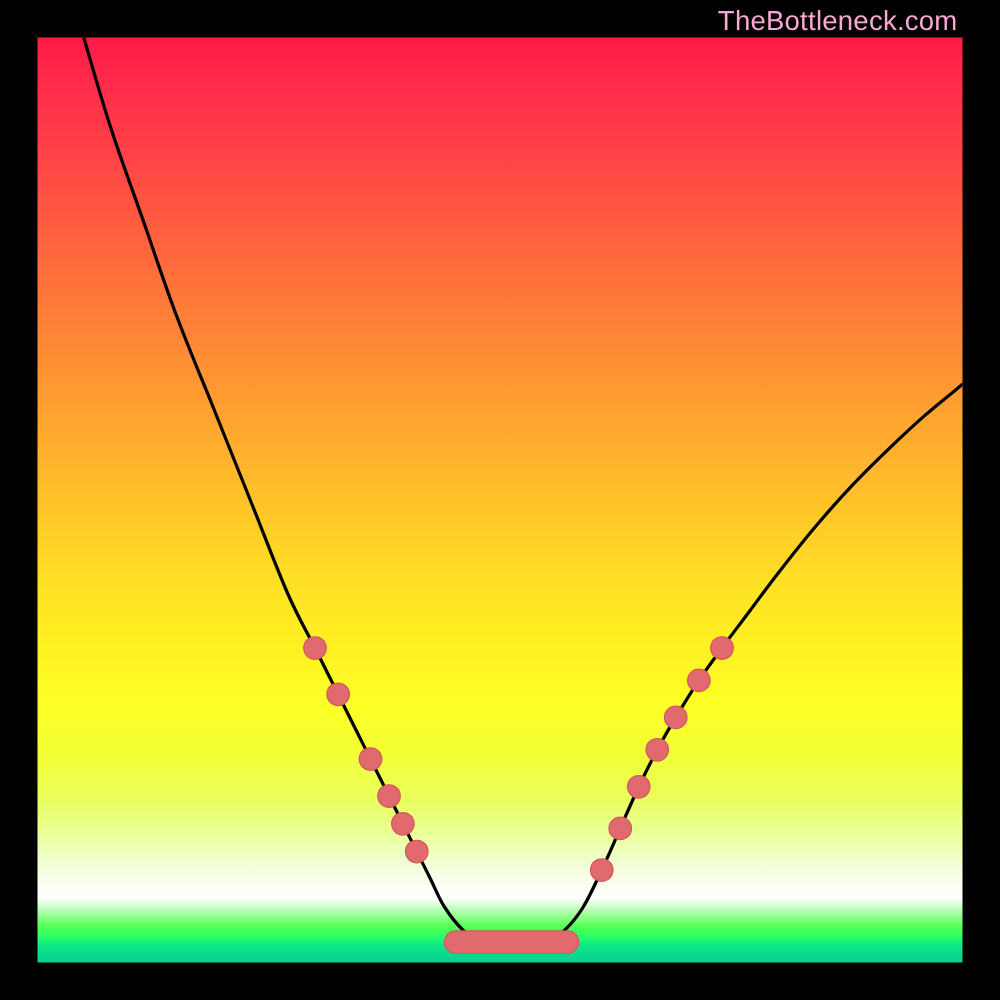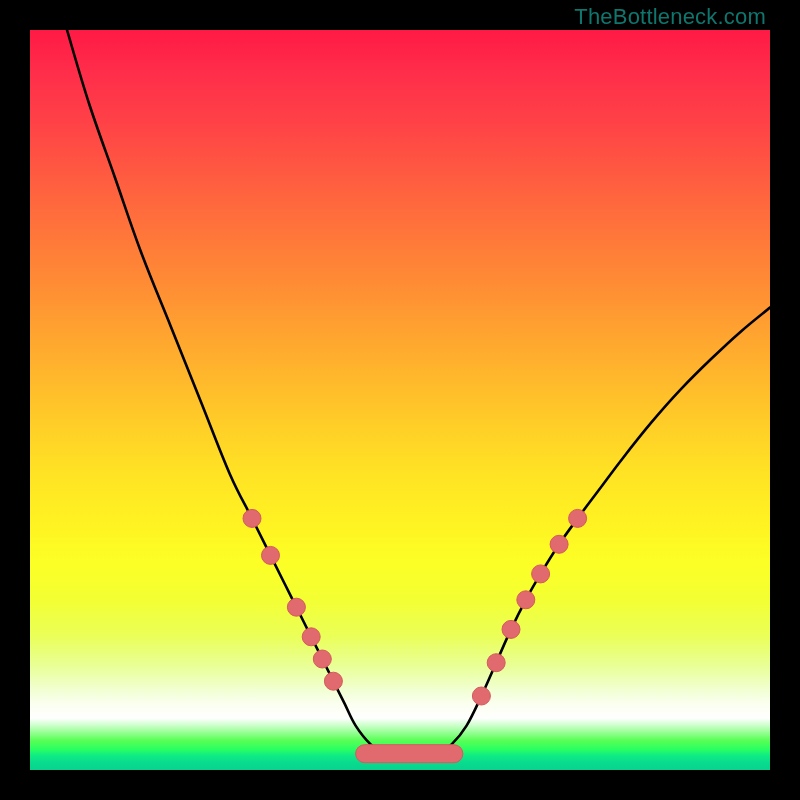--- a/index.html
+++ b/index.html
@@ -51,21 +51,21 @@
       #09db8e 99%,
       #08d390 100%
     );
   }
   .watermark {
     position: absolute;
     top: 4px;
     right: 34px;
     font-size: 22px;
     font-weight: 500;
-    color: #0f766e;
+    color: #f9a8d4;
     letter-spacing: 0.2px;
     user-select: none;
   }
   svg.curves {
     position: absolute;
     left: 0; top: 0;
     width: 740px; height: 740px;
   }
 </style>
 </head>

